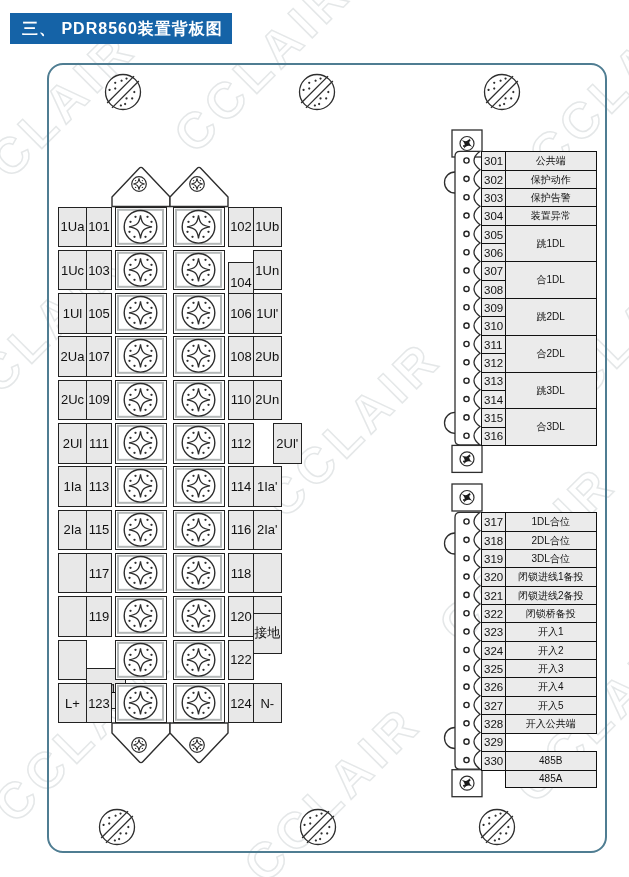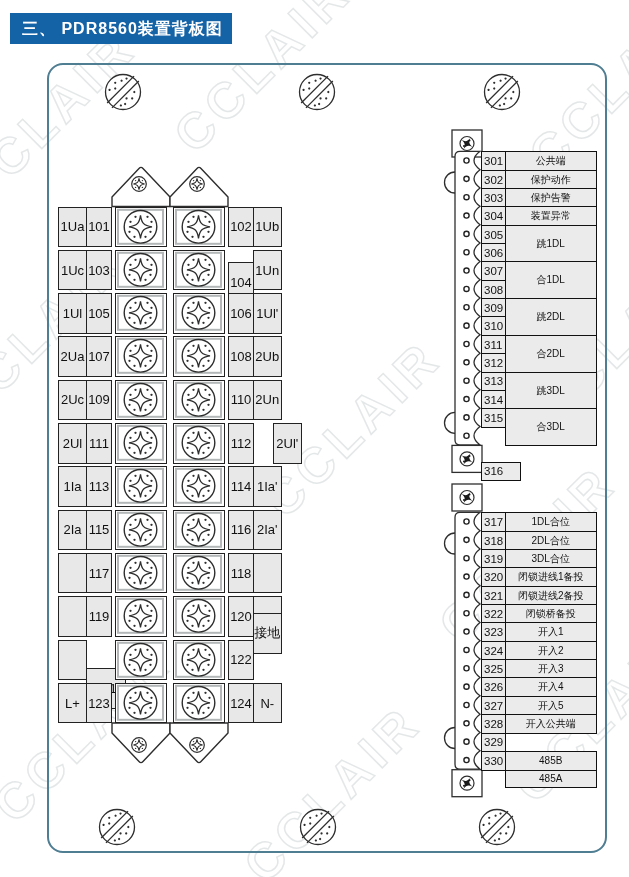--- a/index.html
+++ b/index.html
@@ -659,21 +659,21 @@
       <div class="tcell tnum" style="left: 481px; top: 243.05px; width: 25px; height: 19.85px;">306</div>
       <div class="tcell tnum" style="left: 481px; top: 261.4px; width: 25px; height: 19.85px;">307</div>
       <div class="tcell tnum" style="left: 481px; top: 279.75px; width: 25px; height: 19.85px;">308</div>
       <div class="tcell tnum" style="left: 481px; top: 298.1px; width: 25px; height: 19.85px;">309</div>
       <div class="tcell tnum" style="left: 481px; top: 316.45px; width: 25px; height: 19.85px;">310</div>
       <div class="tcell tnum" style="left: 481px; top: 334.8px; width: 25px; height: 19.85px;">311</div>
       <div class="tcell tnum" style="left: 481px; top: 353.15px; width: 25px; height: 19.85px;">312</div>
       <div class="tcell tnum" style="left: 481px; top: 371.5px; width: 25px; height: 19.85px;">313</div>
       <div class="tcell tnum" style="left: 481px; top: 389.85px; width: 25px; height: 19.85px;">314</div>
       <div class="tcell tnum" style="left: 481px; top: 408.2px; width: 25px; height: 19.85px;">315</div>
-      <div class="tcell tnum" style="left: 481px; top: 426.55px; width: 40px; height: 19.85px; margin-top: 35px;">316</div>
+      <div class="tcell tnum" style="left: 481px; top: 426.55px; width: 25px; height: 19.85px;">316</div>
       <div class="tcell tlab" style="left: 504.5px; top: 151.3px; width: 92.5px; height: 19.85px;">公共端</div>
       <div class="tcell tlab" style="left: 504.5px; top: 169.65px; width: 92.5px; height: 19.85px;">保护动作</div>
       <div class="tcell tlab" style="left: 504.5px; top: 188px; width: 92.5px; height: 19.85px;">保护告警</div>
       <div class="tcell tlab" style="left: 504.5px; top: 206.35px; width: 92.5px; height: 19.85px;">装置异常</div>
       <div class="tcell tlab" style="left: 504.5px; top: 224.7px; width: 92.5px; height: 38.2px;">跳1DL</div>
       <div class="tcell tlab" style="left: 504.5px; top: 261.4px; width: 92.5px; height: 38.2px;">合1DL</div>
       <div class="tcell tlab" style="left: 504.5px; top: 298.1px; width: 92.5px; height: 38.2px;">跳2DL</div>
       <div class="tcell tlab" style="left: 504.5px; top: 334.8px; width: 92.5px; height: 38.2px;">合2DL</div>
       <div class="tcell tlab" style="left: 504.5px; top: 371.5px; width: 92.5px; height: 38.2px;">跳3DL</div>
       <div class="tcell tlab" style="left: 504.5px; top: 408.2px; width: 92.5px; height: 38.2px;">合3DL</div>

